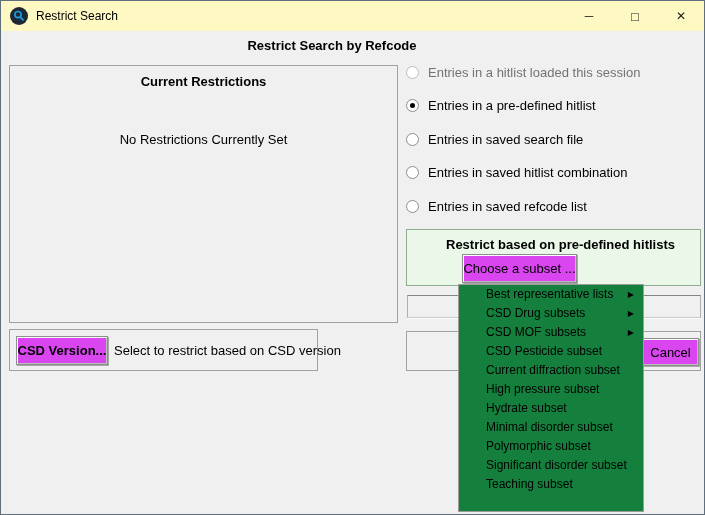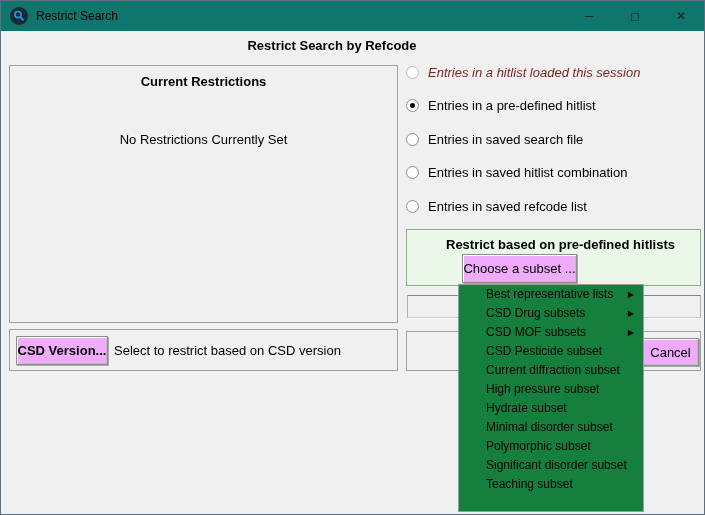--- a/index.html
+++ b/index.html
@@ -7,21 +7,21 @@
   body { font-family:"Liberation Sans", sans-serif; }
 
   .window {
     position:relative; width:705px; height:515px;
     background:#f0f0f0; border:1px solid #5f6f7d; overflow:hidden;
   }
 
   
   .titlebar {
     position:absolute; left:0; top:0; width:100%; height:30px;
-    background:#0f766e; display:flex; align-items:center;
+    background:#fef9c3; display:flex; align-items:center;
   }
   .app-icon { width:18px; height:18px; margin-left:9px; flex:0 0 auto; }
   .title-text { font-size:12px; color:#000; margin-left:8px; flex:1 1 auto; }
   .winbtn {
     width:46px; height:30px; display:flex; align-items:center; justify-content:center;
     font-size:12px; color:#1a1a1a; cursor:default;
   }
   .winbtn.max { font-size:13px; }
 
   
@@ -45,49 +45,49 @@
   .radio-circle {
     width:13px; height:13px; border-radius:50%;
     border:1px solid #8e8e8e; background:#fff; margin-right:9px; flex:0 0 auto;
     position:relative;
   }
   .radio-row.checked .radio-circle::after {
     content:""; position:absolute; left:3px; top:3px; width:5px; height:5px;
     border-radius:50%; background:#000;
   }
   .radio-label { font-size:13px; color:#000; white-space:nowrap; }
-  .radio-row.disabled .radio-label { color:#7f1d1d;font-style:italic; }
+  .radio-row.disabled .radio-label { color:#737373; }
   .radio-row.disabled .radio-circle { border-color:#bdbdbd; }
 
   
   .green-panel {
     position:absolute; left:405px; top:228px; width:295px; height:57px;
     background:#eaf7e9; border:1px solid #8fae8f;
   }
   .green-panel .gp-title {
     position:absolute; left:7px; top:7px; font-size:13px; font-weight:bold; white-space:nowrap;margin-left:32px;
   }
   .btn {
-    background:#f0abfc; border:1px solid #8d8d8d;
+    background:#d946ef; border:1px solid #8d8d8d;
     box-shadow:inset 1px 1px 0 #fdfdfd, inset -1px -1px 0 #bdbdbd, 1px 1px 0 #a8a8a8;
     font-family:"Liberation Sans", sans-serif; font-size:13px; color:#000;
     display:flex; align-items:center; justify-content:center; cursor:default;
   }
   .choose-subset-btn { position:absolute; left:55px; top:24px; width:115px; height:29px; }
 
   
   .sunken-box {
     position:absolute; left:406px; top:294px; width:294px; height:23px;
     background:#f0f0f0;
     border:1px solid #b0b0b0; border-top-color:#858585; border-bottom-color:#c9c9c9;
     box-shadow:0 1px 0 #fdfdfd;
   }
 
   
-  .gb-version { left:8px; top:328px; width:389px; height:42px;text-decoration:underline; }
+  .gb-version { left:8px; top:328px; width:309px; height:42px;text-decoration:underline; }
   .csd-version-btn { position:absolute; left:6px; top:6px; width:92px; height:29px; font-weight:bold; }
   .version-desc { position:absolute; left:104px; top:13px; font-size:13px; white-space:nowrap; }
 
   .gb-actions { left:405px; top:330px; width:295px; height:40px; }
   .cancel-btn { position:absolute; left:235px; top:6px; width:57px; height:28px; }
 
   
   .popup-menu {
     position:absolute; left:457px; top:283px; width:186px; height:228px;
     background:#15803d; border:1px solid #9c9c9c; z-index:10;

